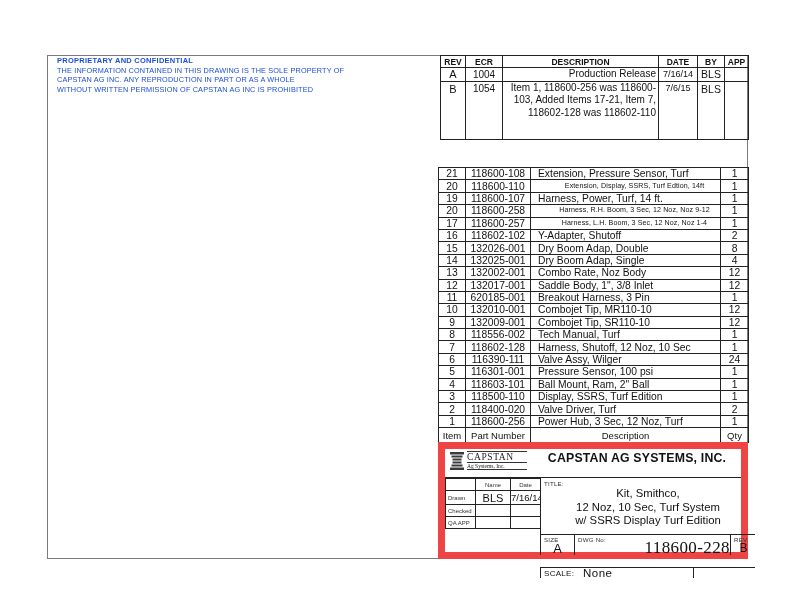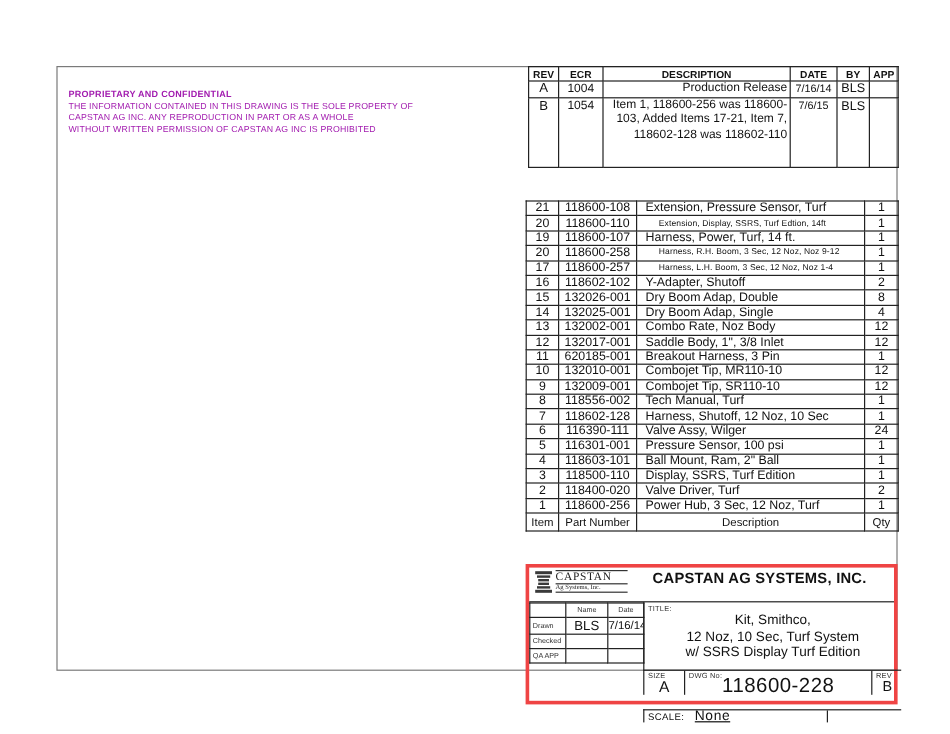--- a/index.html
+++ b/index.html
@@ -3,21 +3,21 @@
 <meta charset="utf-8">
 <style>
   * { margin:0; padding:0; box-sizing:border-box; }
   body { background:#fff; }
   .page { position:relative; width:792px; height:612px; background:#fff; overflow:hidden;
           font-family:"Liberation Sans", sans-serif; color:#111; }
   .sheet-border { position:absolute; left:47px; top:55px; width:701px; height:504px;
           border:1px solid #7a7a7a; }
 
   
-  .prop { position:absolute; left:57px; top:74px; width:360px; color:#a21caf; }
+  .prop { position:absolute; left:57px; top:56px; width:360px; color:#1d4ed8; }
   .prop-title { font-size:7.5px; font-weight:bold; letter-spacing:.25px; margin-bottom:1px; }
   .prop-line  { font-size:7.3px; line-height:9.4px; letter-spacing:.15px; }
 
   
   table { border-collapse:collapse; table-layout:fixed; }
   .rev-table { position:absolute; left:440px; top:55px; width:308px; }
   .rev-table th, .rev-table td { border:1px solid #222; padding:0; overflow:hidden; }
   .rev-table th { font-size:8.5px; font-weight:bold; height:12px; text-align:center; }
   .rev-table .r-rev  { font-size:11px; text-align:center; }
   .rev-table .r-ecr  { font-size:10px; text-align:center; }
@@ -28,26 +28,26 @@
   .rev-table tr.rowB td { height:58px; vertical-align:top; }
   .rev-table tr.rowB .r-rev, .rev-table tr.rowB .r-ecr,
   .rev-table tr.rowB .r-date, .rev-table tr.rowB .r-by { padding-top:1px; }
 
   
   .parts-table { position:absolute; left:438px; top:167px; width:310px; }
   .parts-table td, .parts-table th { border:1px solid #222; padding:0; white-space:nowrap; overflow:hidden; }
   .parts-table tr { height:12.4px; }
   .parts-table td { font-size:10.3px; text-align:center; line-height:11px; }
   .parts-table td.desc { text-align:left; padding-left:7px; }
-  .parts-table td.desc.compact { font-size:7.1px; padding-left:18px; letter-spacing:.1px; }
+  .parts-table td.desc.compact { font-size:7.1px; padding-left:18px; letter-spacing:.1px;text-align:center; }
   .parts-table tr.p-head { height:15px; }
   .parts-table th { font-size:9.5px; font-weight:normal; text-align:center;margin-top:48px; }
 
   
-  .tblock { position:absolute; left:438px; top:442px; width:310px; height:117px; border:3px solid #ef4444;margin-top:28px; }
+  .tblock { position:absolute; left:438px; top:442px; width:310px; height:117px; border:7px solid #ef4444; }
   .tb-company { position:absolute; left:0; top:0; width:100%; height:29px; border-bottom:1px solid #222; }
   .logo { position:absolute; left:4px; top:2px; display:flex; width:80px; }
   .logo-col { margin-left:2px; width:60px; }
   .logo-rule { border-top:1px solid #333; }
   .logo-name { font-family:"Liberation Serif", serif; font-size:9.5px; letter-spacing:.6px; line-height:10px; color:#222; }
   .logo-sub  { font-family:"Liberation Serif", serif; font-size:5.5px; line-height:6px; color:#222; }
   .co-text { position:absolute; left:78px; top:2px; width:228px; text-align:center; }
   .co-name { font-size:12.3px; font-weight:bold; letter-spacing:.2px; }
   .co-addr { font-size:10.8px; font-weight:bold; margin-top:1px; }
 
@@ -64,27 +64,27 @@
   .title-cell { position:absolute; left:95px; top:29px; width:215px; height:57px;
                 border-left:1px solid #222; border-bottom:1px solid #222; }
   .mini-lbl { position:absolute; left:3px; top:2px; font-size:6.2px; color:#333; letter-spacing:.2px; }
   .title-lines { margin-top:9px; text-align:center; font-size:11.3px; line-height:13.5px; }
 
   .size-row { position:absolute; left:95px; top:86px; width:215px; height:20px; border-left:1px solid #222; }
   .size-cell { position:absolute; left:0; top:0; width:34px; height:100%; border-right:1px solid #222; }
   .dwg-cell  { position:absolute; left:34px; top:0; width:156px; height:100%; border-right:1px solid #222; }
   .rev-cell  { position:absolute; left:190px; top:0; width:25px; height:100%; }
   .size-val { text-align:center; font-size:13px; margin-top:6px; }
-  .dwg-val  { text-align:center; font-size:17px; letter-spacing:.4px; margin-top:3px; }
+  .dwg-val  { text-align:right; font-size:17px; letter-spacing:.4px; margin-top:3px;font-family:Liberation Serif, serif; }
   .rev-val  { text-align:center; font-size:12px; margin-top:6px; }
 
   .scale-row { position:absolute; left:95px; top:118px; width:215px; height:11px;
                border-left:1px solid #222; border-top:1px solid #222; }
   .scale-lbl { position:absolute; left:3px; top:1px; font-size:8px; letter-spacing:.3px; }
-  .scale-val { position:absolute; left:42px; top:-1px; font-size:11.5px; letter-spacing:.5px;text-decoration:underline; }
+  .scale-val { position:absolute; left:42px; top:-1px; font-size:11.5px; letter-spacing:.5px; }
   .scale-div { position:absolute; left:152px; top:0; height:100%; border-left:1px solid #222; }
 </style>
 </head>
 <body>
 
 <div class="page">
   <div class="sheet-border"></div>
 
   <div class="prop">
     <div class="prop-title">PROPRIETARY AND CONFIDENTIAL</div>

